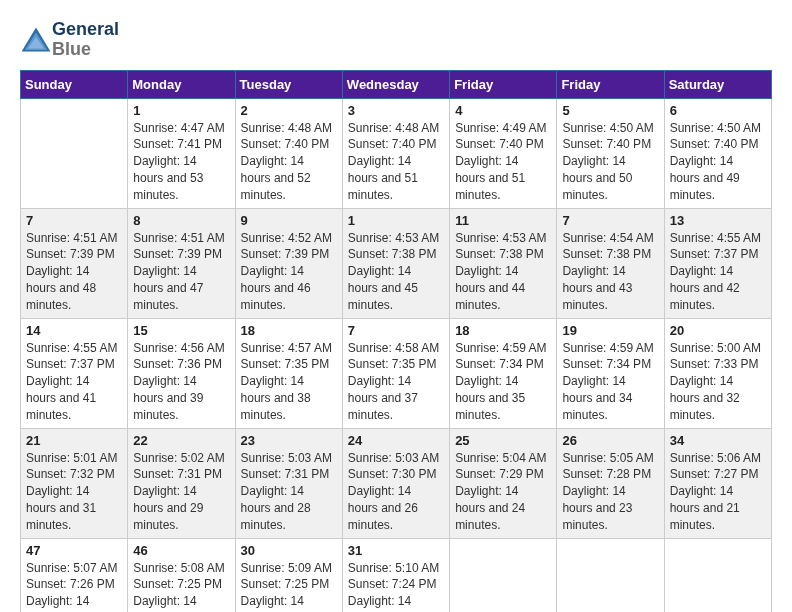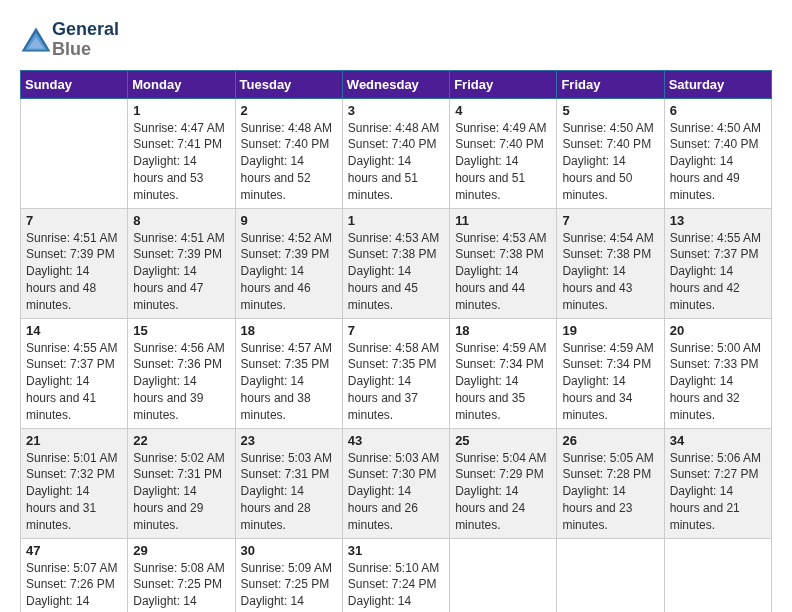--- a/index.html
+++ b/index.html
@@ -221,21 +221,21 @@
         </td>
         <td>
           <span class="day-number">22</span>
           <div class="day-info">Sunrise: 5:02 AM<br>Sunset: 7:31 PM<br>Daylight: 14 hours and 29 minutes.</div>
         </td>
         <td>
           <span class="day-number">23</span>
           <div class="day-info">Sunrise: 5:03 AM<br>Sunset: 7:31 PM<br>Daylight: 14 hours and 28 minutes.</div>
         </td>
         <td>
-          <span class="day-number">43</span>
+          <span class="day-number">24</span>
           <div class="day-info">Sunrise: 5:03 AM<br>Sunset: 7:30 PM<br>Daylight: 14 hours and 26 minutes.</div>
         </td>
         <td>
           <span class="day-number">25</span>
           <div class="day-info">Sunrise: 5:04 AM<br>Sunset: 7:29 PM<br>Daylight: 14 hours and 24 minutes.</div>
         </td>
         <td>
           <span class="day-number">26</span>
           <div class="day-info">Sunrise: 5:05 AM<br>Sunset: 7:28 PM<br>Daylight: 14 hours and 23 minutes.</div>
         </td>
@@ -243,21 +243,21 @@
           <span class="day-number">34</span>
           <div class="day-info">Sunrise: 5:06 AM<br>Sunset: 7:27 PM<br>Daylight: 14 hours and 21 minutes.</div>
         </td>
       </tr>
       <tr class="row-white">
         <td>
           <span class="day-number">47</span>
           <div class="day-info">Sunrise: 5:07 AM<br>Sunset: 7:26 PM<br>Daylight: 14 hours and 19 minutes.</div>
         </td>
         <td>
-          <span class="day-number">29</span>
+          <span class="day-number">46</span>
           <div class="day-info">Sunrise: 5:08 AM<br>Sunset: 7:25 PM<br>Daylight: 14 hours and 17 minutes.</div>
         </td>
         <td>
           <span class="day-number">30</span>
           <div class="day-info">Sunrise: 5:09 AM<br>Sunset: 7:25 PM<br>Daylight: 14 hours and 15 minutes.</div>
         </td>
         <td>
           <span class="day-number">31</span>
           <div class="day-info">Sunrise: 5:10 AM<br>Sunset: 7:24 PM<br>Daylight: 14 hours and 14 minutes.</div>
         </td>

